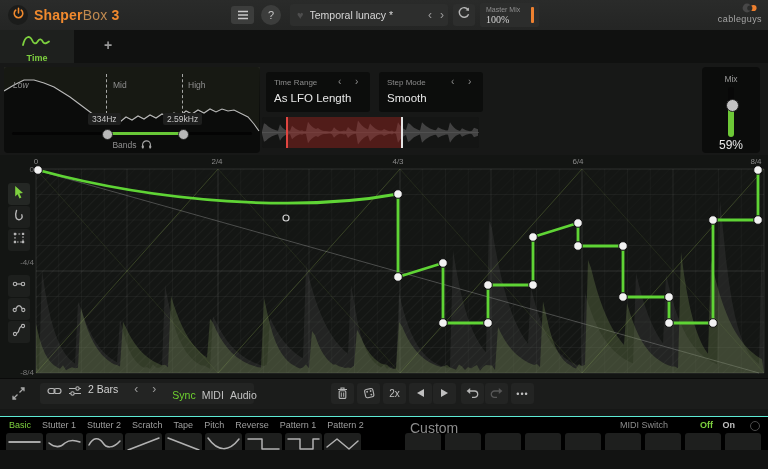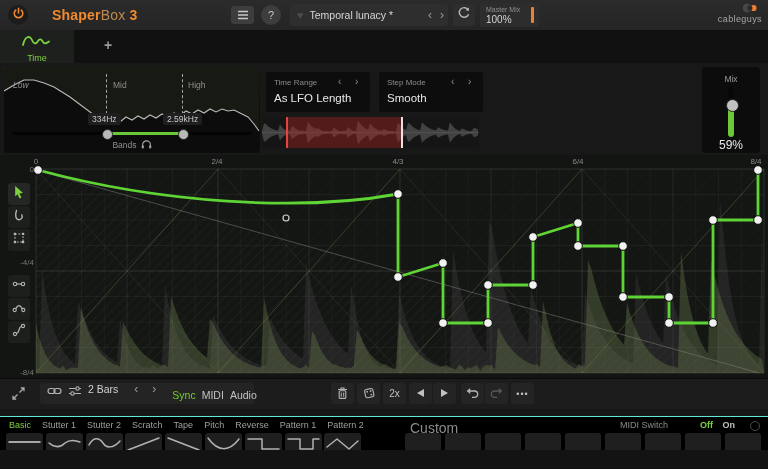--- a/index.html
+++ b/index.html
@@ -1,38 +1,38 @@
 <!DOCTYPE html>
 <html><head>
 <meta charset="utf-8">
 <style>
   html,body{margin:0;padding:0;background:#0b0c0b;}
   #app{position:relative;width:768px;height:469px;background:#161716;overflow:hidden;
        font-family:"Liberation Sans",sans-serif;color:#cccccc;user-select:none;}
   
   #topbar{position:absolute;left:0;top:0;width:768px;height:30px;background:linear-gradient(#2a2b2a,#242524);border-bottom:1px solid #0c0c0c;}
   .power-btn{position:absolute;left:8px;top:5px;width:20px;height:20px;border-radius:50%;background:#1b1c1b;display:flex;align-items:center;justify-content:center;}
-  .logo{position:absolute;left:34px;top:7px;font-size:14px;letter-spacing:.2px;white-space:nowrap;margin-left:18px;}
+  .logo{position:absolute;left:34px;top:7px;font-size:14px;letter-spacing:.2px;white-space:nowrap;}
   .logo b{color:#f18a2e;font-weight:bold;}
   .logo .mid{color:#c08a50;font-weight:normal;}
   .tb-btn{position:absolute;background:#3c3d3c;border-radius:3px;display:flex;align-items:center;justify-content:center;color:#c4c4c4;}
   .preset-box{position:absolute;left:290px;top:4px;width:158px;height:22px;background:#2d2e2d;border-radius:3px;display:flex;align-items:center;}
   .heart{color:#4d4d4d;font-size:11px;margin:0 6px 0 7px;}
   .preset-name{font-size:10.5px;color:#d6d6d6;flex:1;white-space:nowrap;overflow:hidden;}
   .chev{color:#9a9a9a;font-size:12px;line-height:1;padding:0 4px;cursor:default;}
   .mm-box{position:absolute;left:480px;top:3px;width:59px;height:24px;background:#2c2d2c;border-radius:2px;}
   .mm-label{position:absolute;left:6px;top:3px;font-size:7px;color:#8f8f8f;}
-  .mm-value{position:absolute;left:6px;top:11px;font-size:10px;color:#d5d5d5;}
+  .mm-value{position:absolute;left:6px;top:11px;font-size:10px;color:#d5d5d5;font-family:Liberation Serif, serif;}
   .mm-bar{position:absolute;right:5px;top:4px;width:3px;height:16px;border-radius:1px;background:#ee8130;}
   .brand{position:absolute;right:6px;top:3px;width:64px;text-align:right;}
   .brand-text{font-size:9px;color:#a5a5a5;letter-spacing:.4px;display:block;margin-top:1px;}
   
   #tabbar{position:absolute;left:0;top:30px;width:768px;height:33px;background:#101110;}
   .tab{position:absolute;left:0;top:0;width:74px;height:33px;background:#1e201e;text-align:center;}
-  .tab-label{display:block;font-size:9px;color:#7ed13f;margin-top:1px;}
+  .tab-label{display:block;font-size:9px;color:#7ed13f;margin-top:1px;font-weight:bold;}
   .tab-add{position:absolute;left:99px;top:6px;width:18px;height:18px;color:#9a9a9a;font-size:14px;font-weight:bold;text-align:center;line-height:18px;}
   
   #controls{position:absolute;left:0;top:63px;width:768px;height:92px;background:#171817;}
   .panel{position:absolute;background:#0b0c0b;border-radius:4px;}
   #spectrum{left:4px;top:4px;width:256px;height:86px;}
   .band-label{position:absolute;font-size:8.5px;color:#8f8f8f;top:13px;}
   .dash-line{position:absolute;top:7px;height:40px;width:0;border-left:1px dashed rgba(215,215,215,.75);}
   .freq-chip{position:absolute;top:46px;background:#1e1f1e;border-radius:2px;font-size:8.5px;color:#c8c8c8;padding:1px 4px;}
   .band-track{position:absolute;left:8px;right:8px;top:65px;height:3px;background:#040404;border-radius:2px;}
   .band-range{position:absolute;top:65px;height:3px;background:#68c837;}

